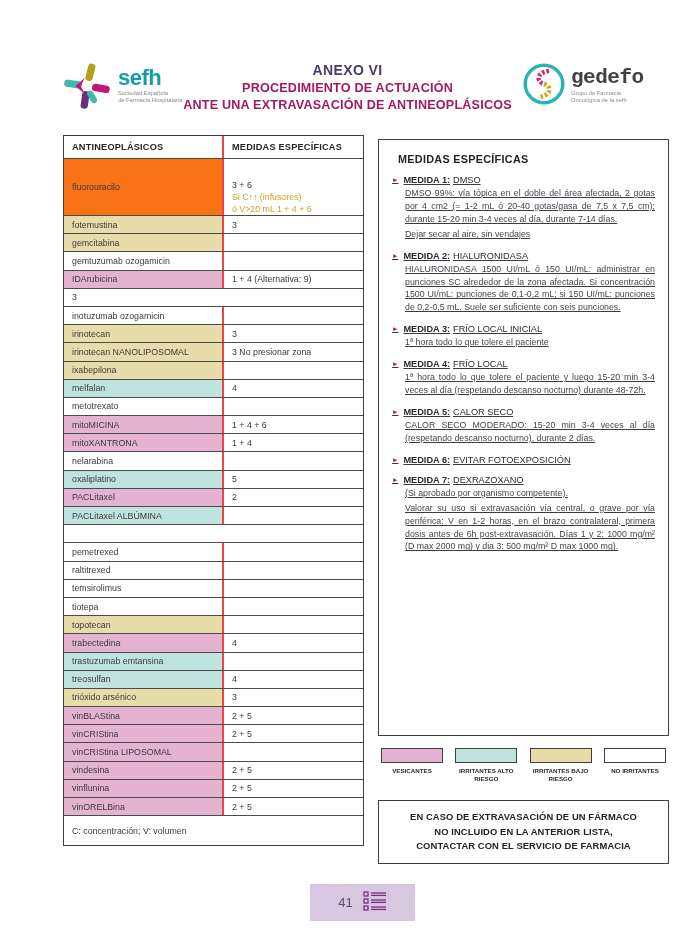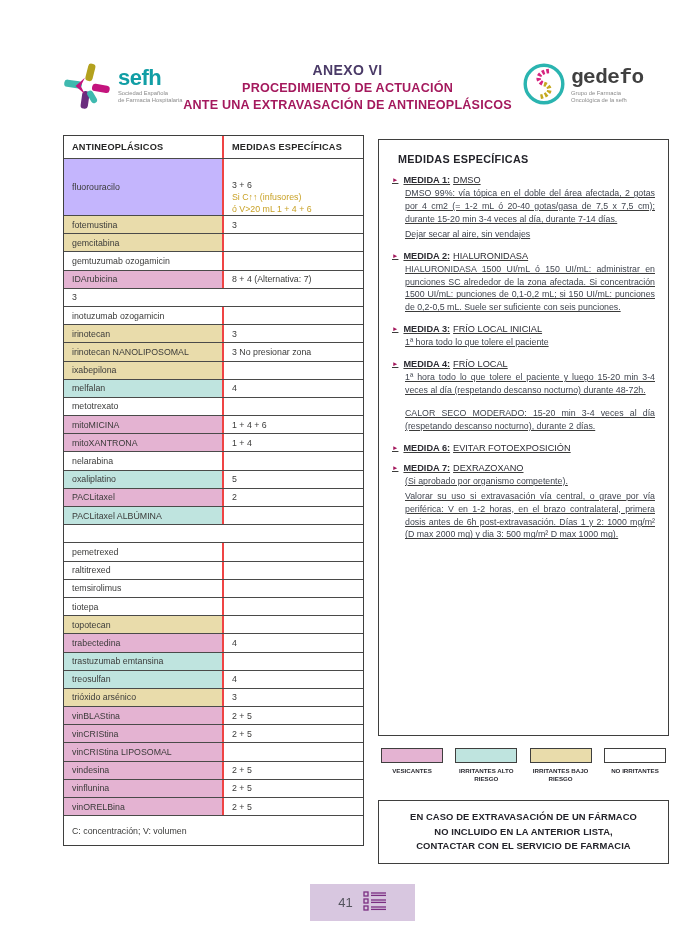--- a/index.html
+++ b/index.html
@@ -106,42 +106,42 @@
   </span>
 </div>
 
 <div class="drug-table">
   <div class="t-row t-head">
     <div class="t-cell c1">ANTINEOPLÁSICOS</div>
     <div class="t-cell c2">MEDIDAS ESPECÍFICAS</div>
   </div>
   <div id="table-body">
       <div class="t-row tall">
-        <div class="t-cell c1" style="background: #c4b5fd;">fluorouracilo</div>
+        <div class="t-cell c1" style="background: #f97316;">fluorouracilo</div>
         <div class="t-cell c2">
           <div>3 + 6</div>
           <div style="color: rgb(201, 162, 39);">Si C↑↑ (infusores)</div>
           <div style="color: rgb(201, 162, 39);">ó V&gt;20 mL 1 + 4 + 6</div>
         </div>
       </div>
       <div class="t-row">
         <div class="t-cell c1" style="background: rgb(233, 220, 171);">fotemustina</div>
         <div class="t-cell c2">3</div>
       </div>
       <div class="t-row">
         <div class="t-cell c1" style="background: rgb(233, 220, 171);">gemcitabina</div>
         <div class="t-cell c2"></div>
       </div>
       <div class="t-row">
         <div class="t-cell c1" style="background: rgb(255, 255, 255);">gemtuzumab ozogamicin</div>
         <div class="t-cell c2"></div>
       </div>
       <div class="t-row">
         <div class="t-cell c1" style="background: rgb(228, 179, 210);">IDArubicina</div>
-        <div class="t-cell c2">8 + 4 (Alternativa: 7)</div>
+        <div class="t-cell c2">1 + 4 (Alternativa: 9)</div>
       </div>
       <div class="t-row">
         <div class="t-cell c2">3</div>
       </div>
       <div class="t-row">
         <div class="t-cell c1" style="background: rgb(255, 255, 255);">inotuzumab ozogamicin</div>
         <div class="t-cell c2"></div>
       </div>
       <div class="t-row">
         <div class="t-cell c1" style="background: rgb(233, 220, 171);">irinotecan</div>
@@ -284,20 +284,25 @@
       </div>
       <div class="measure">
         <div class="m-head">
           <span class="m-arrow" style="color: rgb(164, 25, 93);">►</span>
           <span class="m-label">MEDIDA 4:</span>
           <span class="m-name">FRÍO LOCAL</span>
         </div>
         <div class="m-body">1ª hora todo lo que tolere el paciente y luego 15-20 min 3-4 veces al día (respetando descanso nocturno) durante 48-72h.</div>
       </div>
       <div class="measure">
+        <div class="m-head">
+          <span class="m-arrow" style="color: rgb(164, 25, 93);">►</span>
+          <span class="m-label">MEDIDA 5:</span>
+          <span class="m-name">CALOR SECO</span>
+        </div>
         <div class="m-body">CALOR SECO MODERADO: 15-20 min 3-4 veces al día (respetando descanso nocturno), durante 2 días.</div>
       </div>
       <div class="measure">
         <div class="m-head">
           <span class="m-arrow" style="color: rgb(164, 25, 93);">►</span>
           <span class="m-label">MEDIDA 6:</span>
           <span class="m-name">EVITAR FOTOEXPOSICIÓN</span>
         </div>
       </div>
       <div class="measure">

